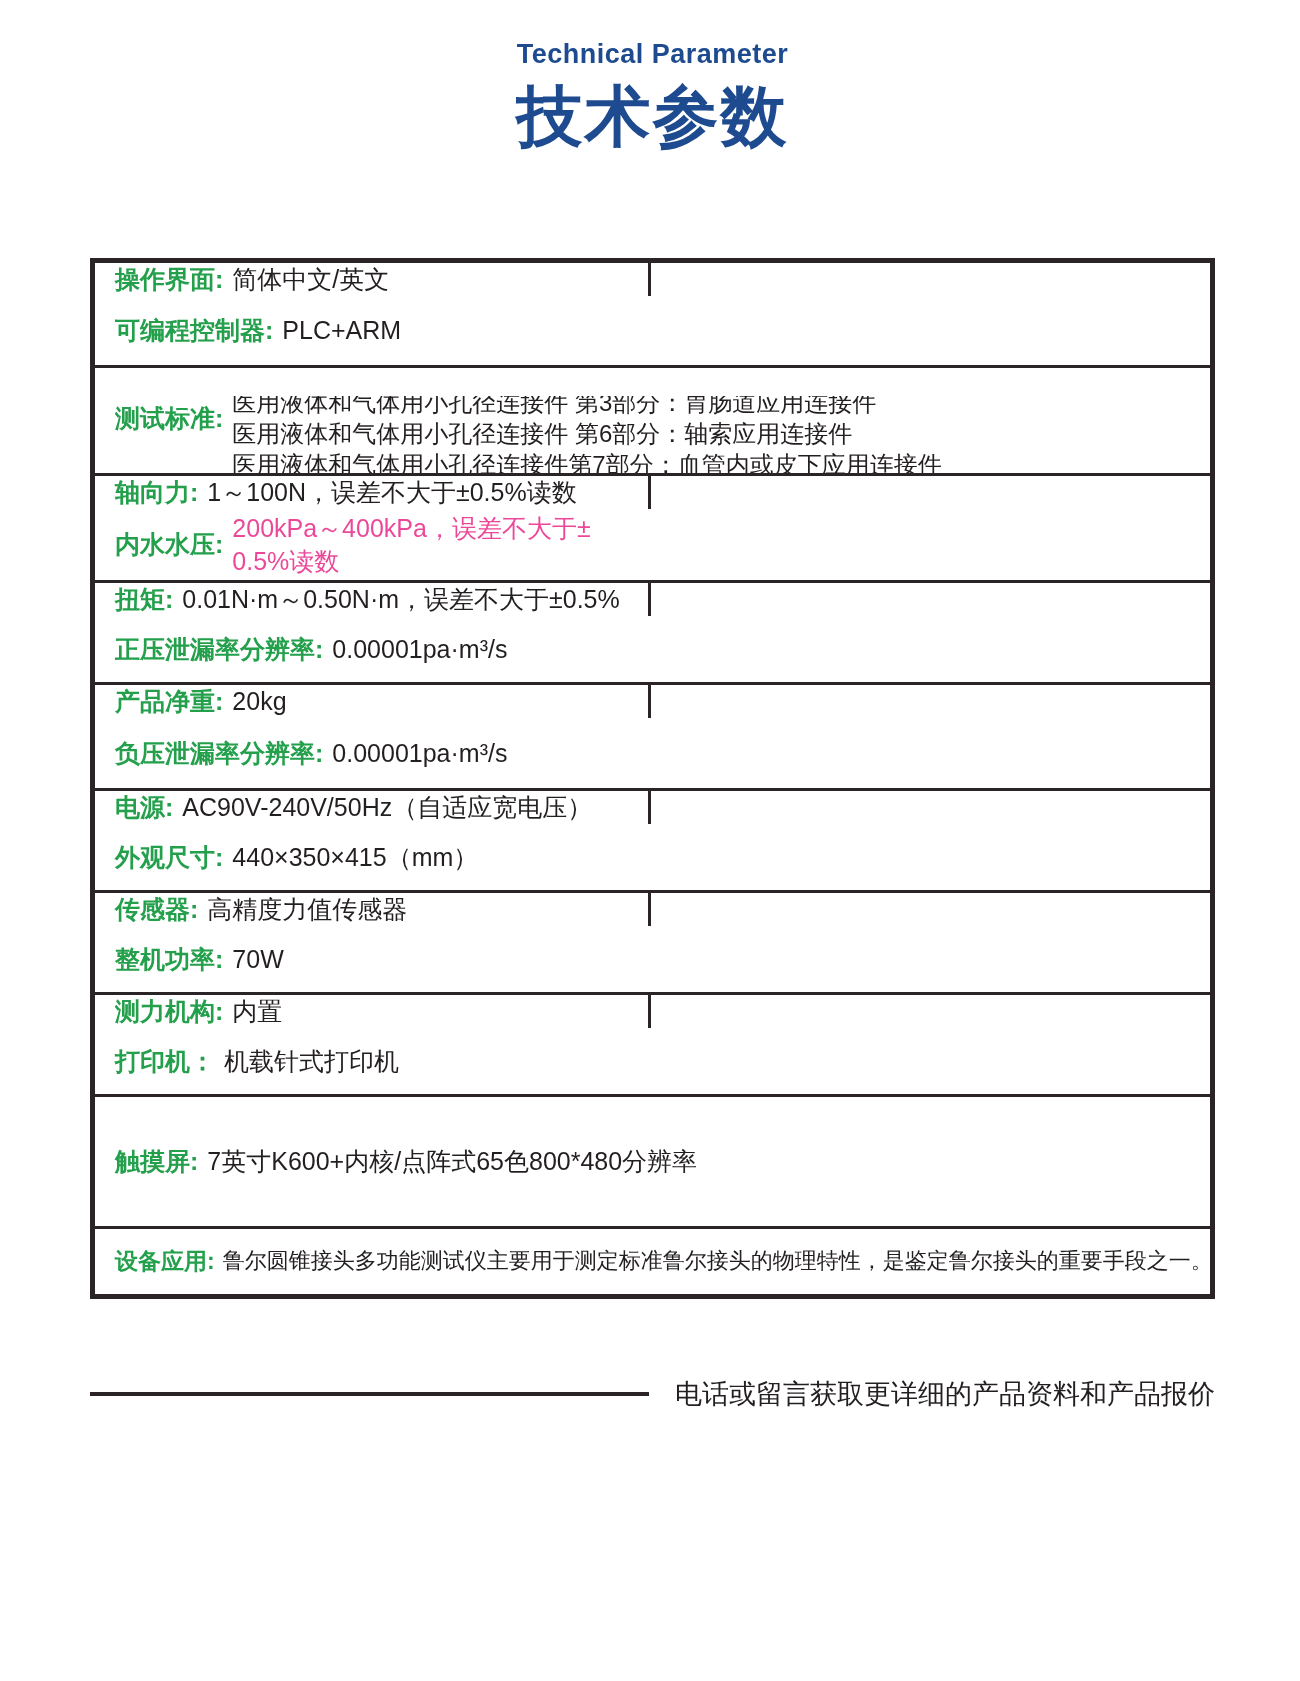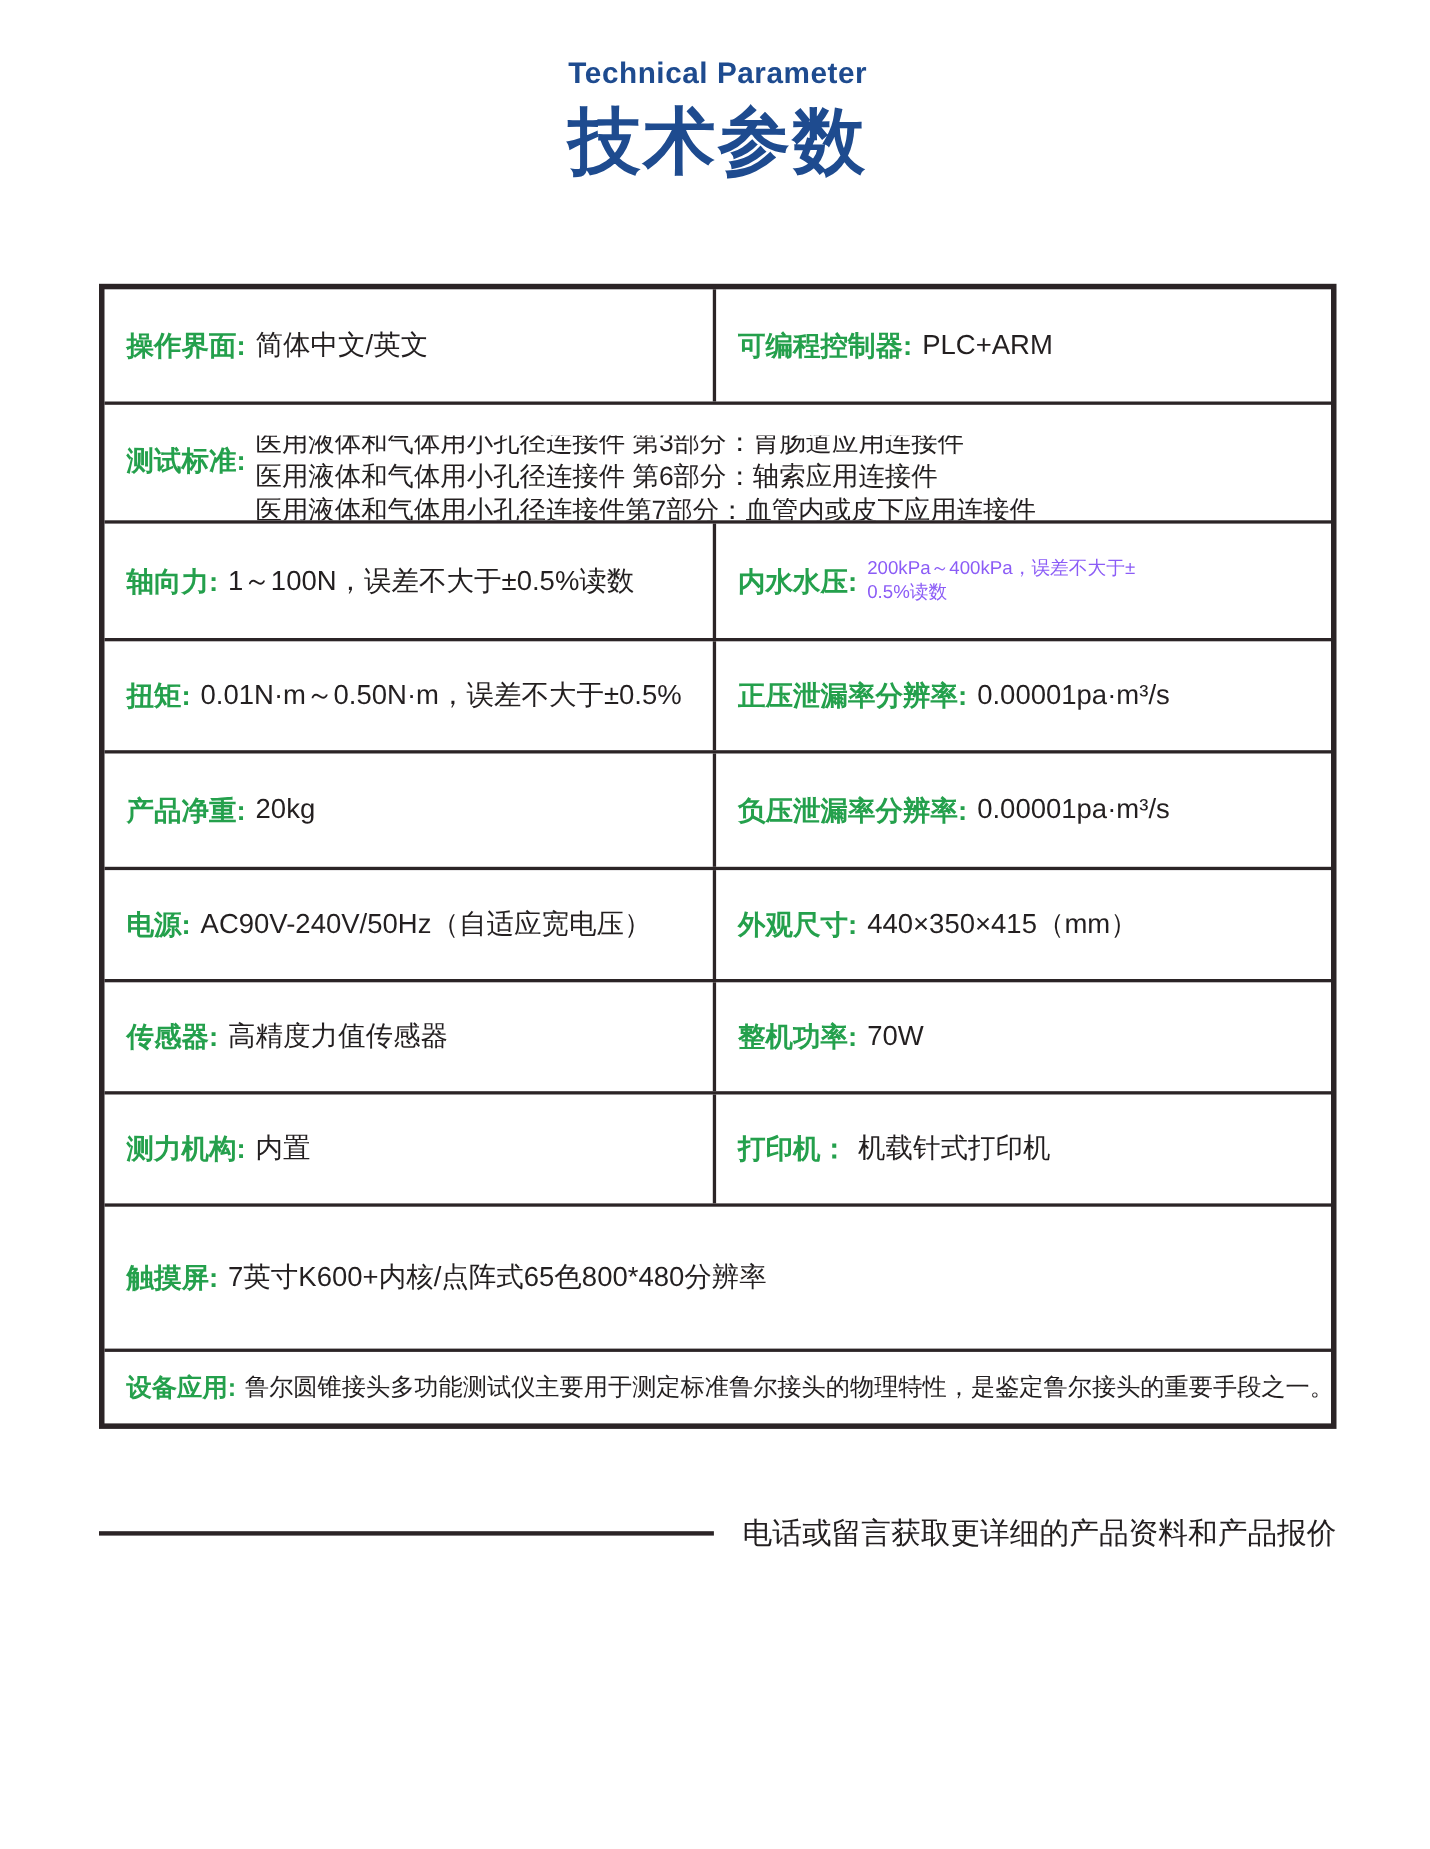--- a/index.html
+++ b/index.html
@@ -5,45 +5,45 @@
   html,body{margin:0;padding:0;background:#ffffff;}
   body{
     width:1300px;height:1681px;position:relative;
     font-family:"Liberation Sans","DejaVu Sans",sans-serif;
     color:#231f20;
     -webkit-font-smoothing:antialiased;
   }
   .page{position:absolute;inset:0;background:#ffffff;}
 
   
-  .header{position:absolute;left:90px;top:52px;width:1125px;text-align:center;color:#1e4b8f;}
+  .header{position:absolute;left:90px;top:40px;width:1125px;text-align:center;color:#1e4b8f;}
   .subtitle{font-size:27px;font-weight:bold;letter-spacing:0.5px;line-height:1.1;}
   .title{font-size:66px;font-weight:bold;letter-spacing:2px;margin-top:10px;line-height:1.1;}
 
   
   .spec-table{
     position:absolute;left:90px;top:258px;width:1125px;
     border:5px solid #2b2426;box-sizing:border-box;background:#ffffff;
   }
-  .trow{display:flex;align-items:stretch;height:102px;box-sizing:border-box;}
+  .trow{display:flex;align-items:stretch;height:102px;box-sizing:border-box;flex-direction:column;}
   .trow + .trow{border-top:3px solid #2b2426;}
   .trow.r2{height:108px;}
   .trow.r3{height:107px;}
   .trow.r5{height:106px;}
   .trow.r9{height:132px;}
   .trow.r10{height:68px;}
   .cell{display:flex;align-items:center;padding:0 20px;box-sizing:border-box;overflow:hidden;}
   .cell.left{width:556px;border-right:3px solid #2b2426;flex:none;}
   .cell.right{flex:1;}
   .cell.fullw{flex:1;}
   .label{
     font-weight:bold;color:#24a04c;font-size:25px;white-space:nowrap;flex:none;
   }
   .value{font-size:25px;margin-left:9px;color:#231f20;line-height:1.3;}
-  .vlines{margin-left:9px;font-size:17px;line-height:1.32;color:#8b5cf6;}
+  .vlines{margin-left:9px;font-size:25px;line-height:1.32;color:#ec4899;}
   .vlines div{white-space:nowrap;}
   .trow.r2 .label{align-self:flex-start;margin-top:6px;}
   .trow.r2 .cell{align-items:center;margin-top:28px;}
   .trow.r2 .vblock{margin-left:9px;font-size:24px;line-height:1.28;color:#231f20;}
   .trow.r2 .vblock div{white-space:nowrap;}
   .trow.r10 .label{font-size:23px;}
   .trow.r10 .value{font-size:22px;white-space:nowrap;margin-left:8px;}
 
   
   .footer{

